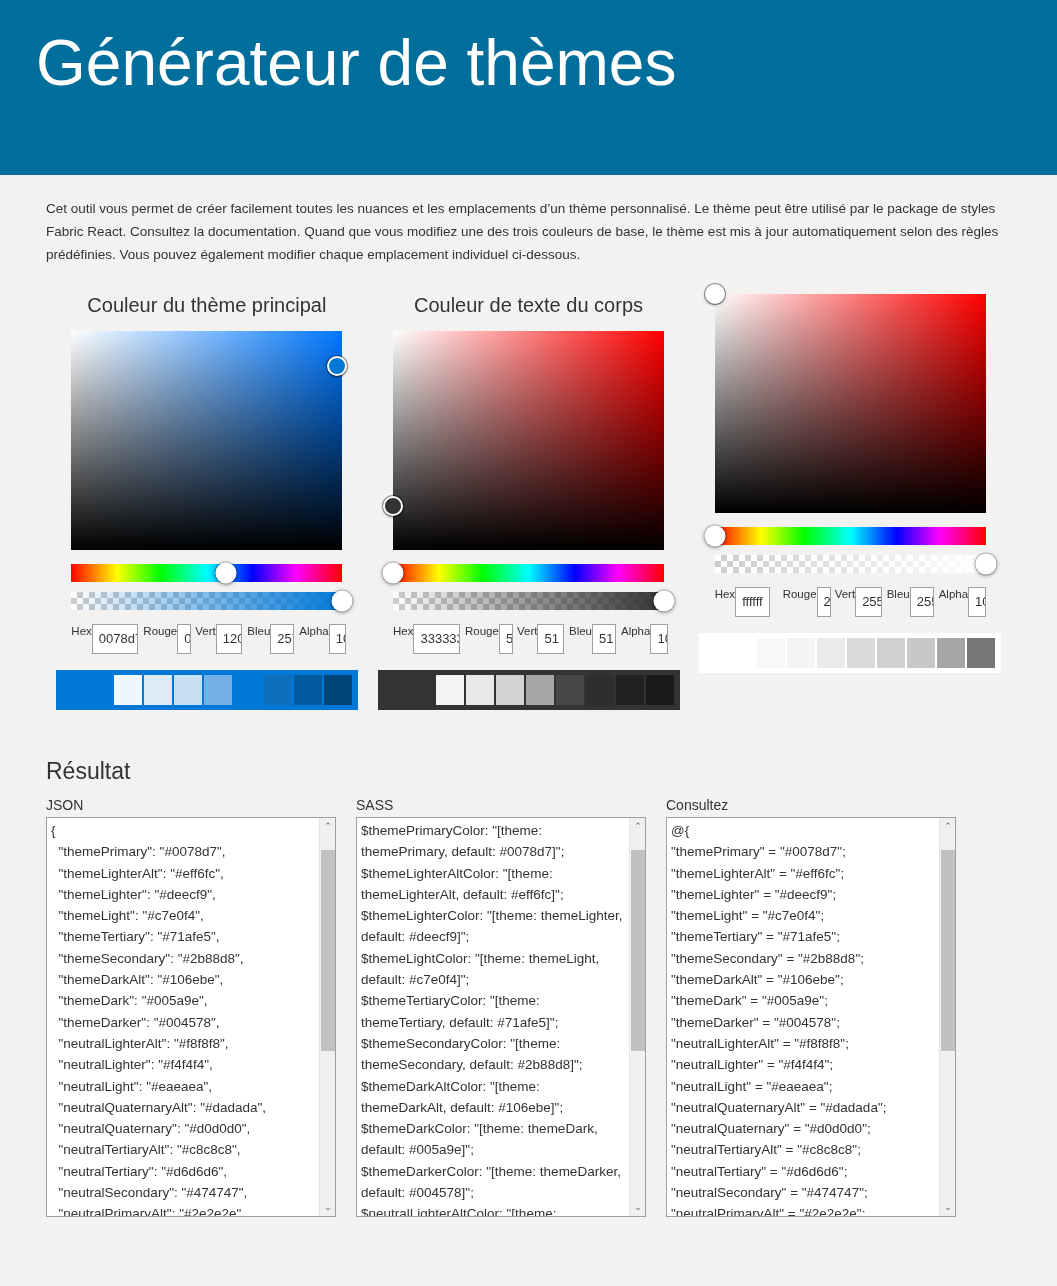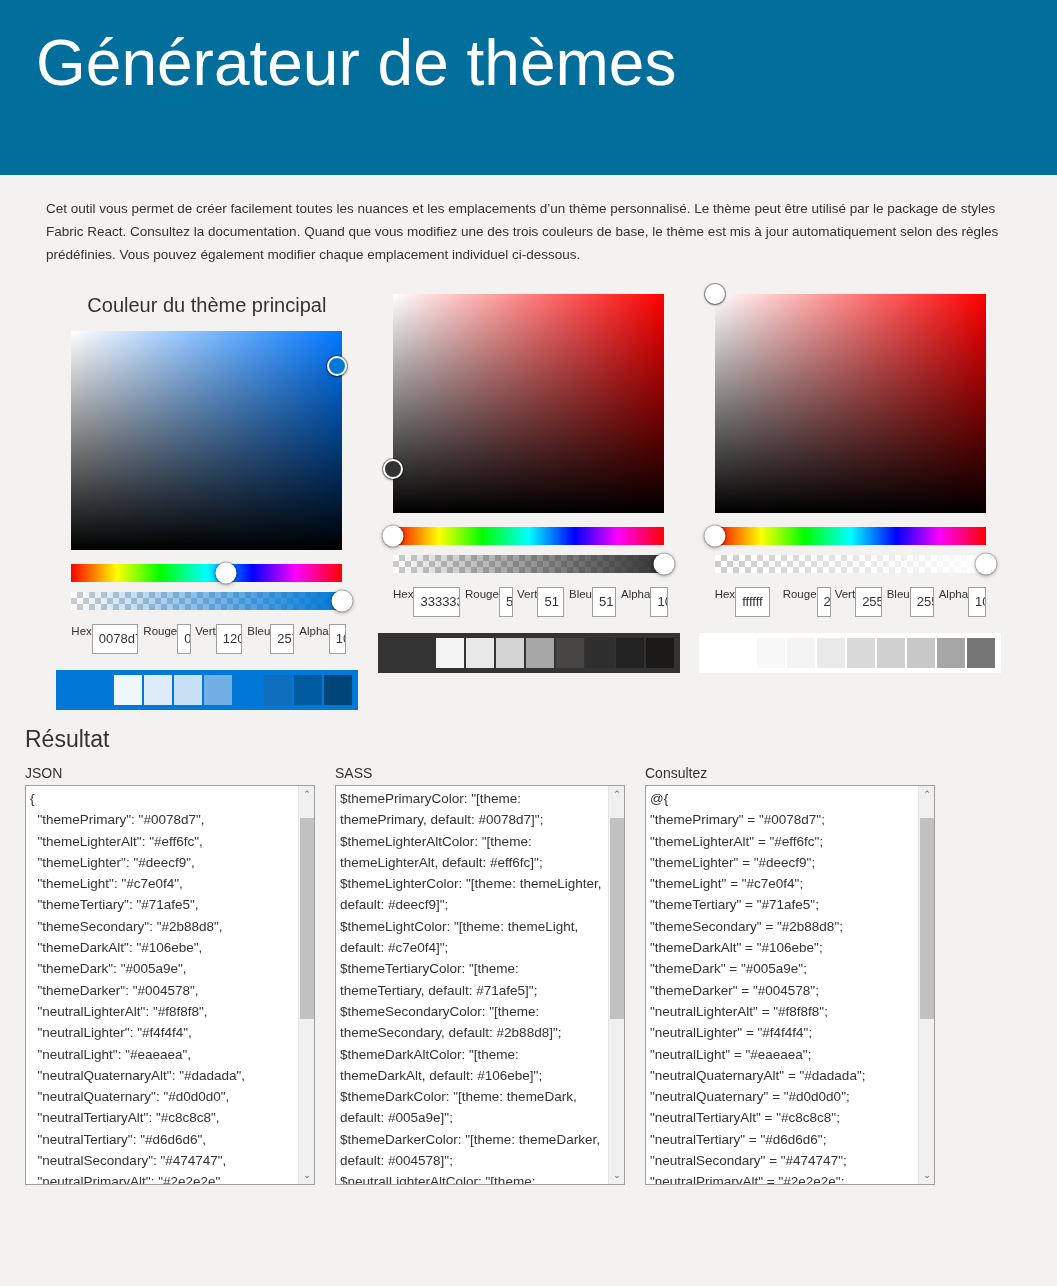--- a/index.html
+++ b/index.html
@@ -156,22 +156,22 @@
     margin:16px auto 0 auto;
     display:flex;
     align-items:center;
     padding-left:58px;
     gap:2px;
   }
   .swatch { width:28px; height:30px; }
 
   
   #results {
-    margin-top:16px;
-    padding:0 25px;
+    margin-top:48px;
+    padding:0 46px;
   }
   #results-title {
     font-size:23px;
     font-weight:400;
     color:#333333;
     margin-bottom:12px;
   }
   #panels { display:flex; gap:20px; }
   .panel { width:290px; }
   .panel-label {
@@ -283,20 +283,21 @@
         <div class="swatch" style="background:#deecf9"></div>
         <div class="swatch" style="background:#c7e0f4"></div>
         <div class="swatch" style="background:#71afe5"></div>
         <div class="swatch" style="background:#0078d7"></div>
         <div class="swatch" style="background:#106ebe"></div>
         <div class="swatch" style="background:#005a9e"></div>
         <div class="swatch" style="background:#004578"></div>
     </div>
   </div>
     <div class="picker">
+    <div class="picker-title">Couleur de texte du corps</div>
 
     <div class="sv-wrap">
       <div class="sv-box">
         <div class="sv-base" style="background:#ff0000"></div>
         <div class="sv-white"></div>
         <div class="sv-black"></div>
       </div>
       <div class="thumb" style="left:0%; top:80%; background:#333333"></div>
     </div>
 

